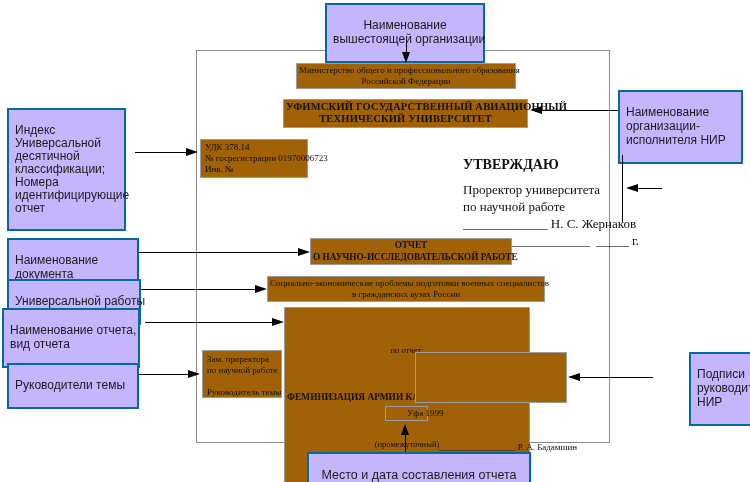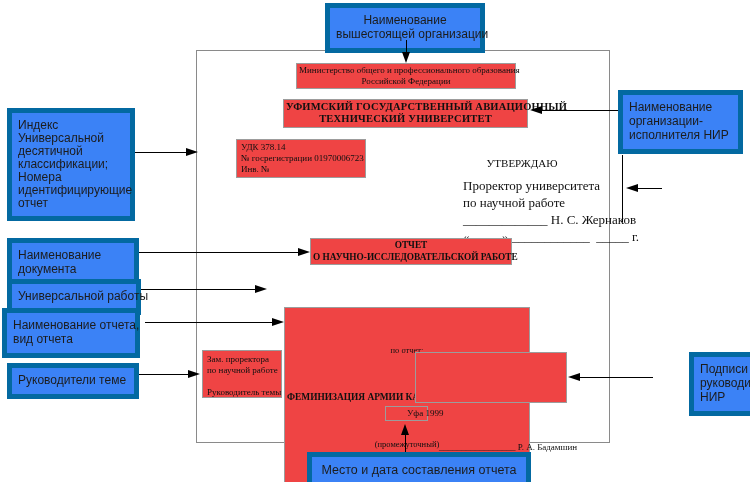--- a/index.html
+++ b/index.html
@@ -9,86 +9,88 @@
     position: relative;
     width: 750px;
     height: 482px;
     background: #ffffff;
     font-family: "Liberation Sans", sans-serif;
     color: #111;
     overflow: hidden;
   }
   .callout {
     position: absolute;
-    background: #3b82f6;
-    border: 5px solid #0369a1;
+    background: #c4b5fd;
+    border: 2px solid #0369a1;
     font: 12px/1.16 "Liberation Sans", sans-serif;
     color: #1c1c1c;
-    padding: 6px 6px;
+    padding: 14px 6px;
     white-space: pre;
   }
   .center { text-align: center; }
   .frame {
     position: absolute;
     border: 1px solid #8a8a8a;
     background: #fff;
   }
   .docbox {
     position: absolute;
-    background: #ef4444;
+    background: #a16207;
     border: 1px solid #9c9c9c;
     font-family: "Liberation Serif", "DejaVu Serif", serif;
     color: #101010;
     white-space: pre;
     padding: 1px 2px;
   }
   .bold { font-weight: bold; }
   .fs85 { font-size: 8.5px; line-height: 1.25; }
   .fs9  { font-size: 9px;  line-height: 1.22; }
   .fs95 { font-size: 9.5px; line-height: 1.25; }
   .fs105{ font-size: 10.5px; line-height: 1.18; }
   .line-h { position: absolute; height: 1px; background: #000; }
   .line-v { position: absolute; width: 1px; background: #000; }
   .arrow { position: absolute; width: 0; height: 0; }
   .arrow-right { border-top:4px solid transparent; border-bottom:4px solid transparent; border-left:12px solid #000; }
   .arrow-left  { border-top:4px solid transparent; border-bottom:4px solid transparent; border-right:12px solid #000; }
   .arrow-down  { border-left:4px solid transparent; border-right:4px solid transparent; border-top:11px solid #000; }
   .arrow-up    { border-left:4px solid transparent; border-right:4px solid transparent; border-bottom:11px solid #000; }
   .sig-line { font-size: 9px; line-height: 1.3; white-space: pre; }
-  .approve-title { font-size: 11px; font-weight: normal; text-align: center; width: 118px; }
+  .approve-title { font-size: 14px; font-weight: bold; width: 118px; }
   .approve-body { font-size: 13px; line-height: 1.32; margin-top: 8px; white-space: pre; }
 </style>
 </head>
 <body>
 
 <div id="stage">
 
   <div class="frame" style="left:196px; top:50px; width:414px; height:393px;"></div>
 
   <div class="docbox fs9 center" style="left:296px; top:63px; width:220px;">Министерство общего и профессионального образования
 Российской Федерации</div>
 
   <div class="docbox fs105 bold center" style="left:283px; top:99px; width:245px; letter-spacing:0.2px;">УФИМСКИЙ ГОСУДАРСТВЕННЫЙ АВИАЦИОННЫЙ
 ТЕХНИЧЕСКИЙ УНИВЕРСИТЕТ</div>
 
-  <div class="docbox fs9" style="left:200px; top:139px; width:130px; padding:2px 4px;margin-left:36px;">УДК 378.14
+  <div class="docbox fs9" style="left:200px; top:139px; width:108px; padding:2px 4px;">УДК 378.14
 № госрегистрации 01970006723
 Инв. №</div>
 
   <div style="position:absolute; left:463px; top:157px; width:135px; font-family:'Liberation Serif','DejaVu Serif',serif; color:#101010;">
     <div class="approve-title">УТВЕРЖДАЮ</div>
     <div class="approve-body">Проректор университета
 по научной работе
 _____________ Н. С. Жернаков
 «_____» ____________  _____ г.</div>
   </div>
 
   <div class="docbox fs95 bold center" style="left:310px; top:238px; width:202px; font-size:9.3px;">ОТЧЕТ
 О НАУЧНО-ИССЛЕДОВАТЕЛЬСКОЙ РАБОТЕ</div>
 
+  <div class="docbox fs9 center" style="left:267px; top:276px; width:278px;">Социально-экономические проблемы подготовки военных специалистов
+в гражданских вузах России</div>
 
   <div class="docbox center" style="left:284px; top:307px; width:246px;">
     <div class="fs85">по отчет:</div>
     <div class="fs95 bold" style="font-size:9.4px;">ФЕМИНИЗАЦИЯ АРМИИ КАК СОЦИАЛЬНЫЙ ПРОЦЕСС</div>
     <div class="fs85">(промежуточный)</div>
   </div>
 
   <div class="docbox fs9" style="left:202px; top:350px; width:80px; height:48px; padding:3px 4px;">Зам. проректора
 по научной работе
 
@@ -102,37 +104,37 @@
       
     </div>
     
   </div>
 
   <div class="docbox fs9 center" style="left:385px; top:406px; width:43px;padding-left:21px;">Уфа 1999</div>
 
   <div class="callout center" style="left:325px; top:3px; width:160px;">Наименование
 вышестоящей организации</div>
 
-  <div class="callout" style="left:7px; top:108px; width:128px; line-height:1.08;">Индекс
+  <div class="callout" style="left:7px; top:108px; width:119px; line-height:1.08;">Индекс
 Универсальной
 десятичной
 классификации;
 Номера
 идентифицирующие
 отчет</div>
 
   <div class="callout" style="left:7px; top:238px; width:132px;">Наименование
 документа</div>
 
   <div class="callout" style="left:7px; top:279px; width:134px;">Универсальной работы</div>
 
   <div class="callout" style="left:2px; top:308px; width:138px;">Наименование отчета,
 вид отчета</div>
 
-  <div class="callout" style="left:7px; top:363px; width:132px;">Руководители теме</div>
+  <div class="callout" style="left:7px; top:363px; width:132px;">Руководители темы</div>
 
   <div class="callout" style="left:618px; top:90px; width:125px;">Наименование
 организации-
 исполнителя НИР</div>
 
 
   <div class="callout" style="left:653px; top:352px; width:93px;margin-left:36px;">Подписи
 руководителей
 НИР</div>
 

